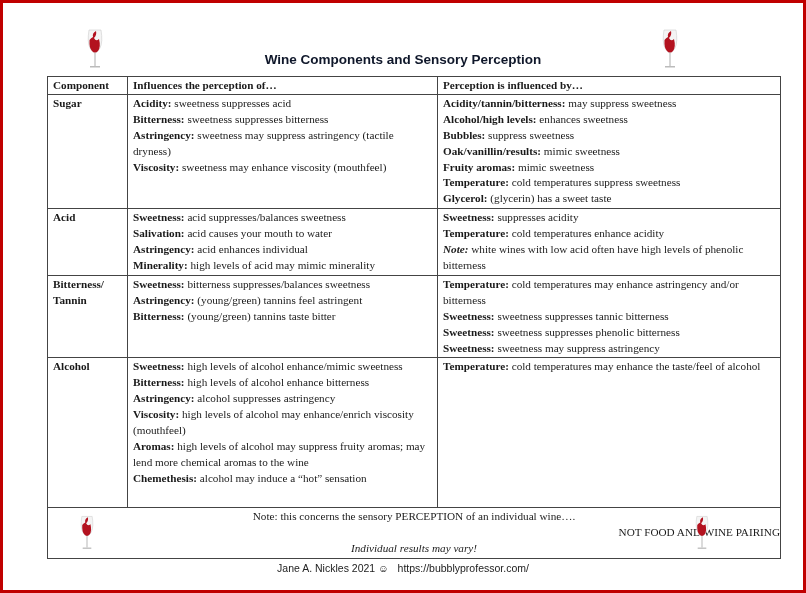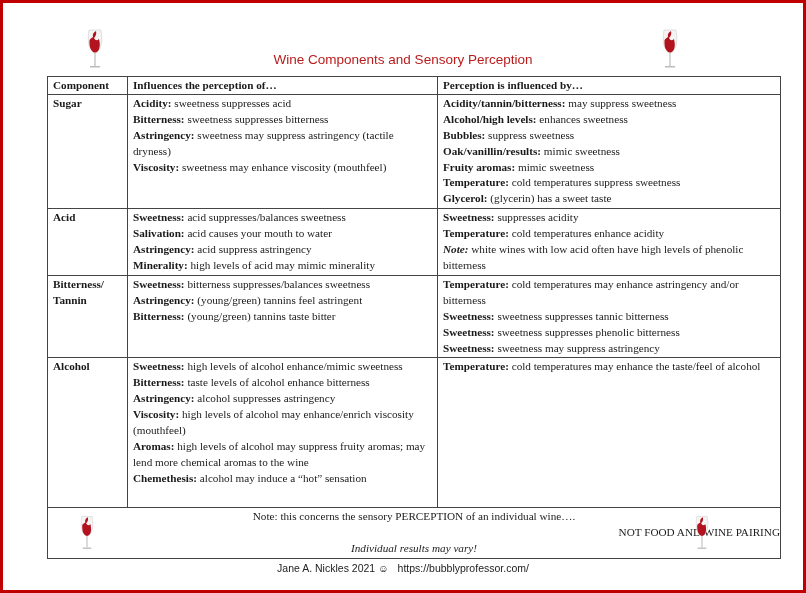--- a/index.html
+++ b/index.html
@@ -6,21 +6,21 @@
   body {
     width: 806px; height: 593px; background: #ffffff; position: relative; overflow: hidden;
     font-family: "Liberation Sans", sans-serif; color: #1a1a1a;
   }
   .frame {
     position: absolute; left: 0; top: 0; width: 806px; height: 593px; box-sizing: border-box;
     border: 3px solid #c00000;
   }
   .title {
     position: absolute; left: 0; width: 806px; top: 52px; text-align: center;
-    font-weight: normal; font-size: 13.5px; color: #b91c1c;
+    font-weight: bold; font-size: 13.5px; color: #0f172a;
   }
   .glass { position: absolute; width: 20px; height: 44px; }
   .glass svg { width: 100%; height: 100%; display: block; }
   table.main {
     position: absolute; left: 47px; top: 76px; width: 734px;
     border-collapse: collapse; font-size: 11.2px; line-height: 15.9px; font-family: Liberation Serif, serif;
   }
   table.main td, table.main th {
     border: 1.5px solid #444; vertical-align: top; padding: 1px 4px 1px 5px; text-align: left;
   }
@@ -88,21 +88,21 @@
           <span class="line"><span class="key">Fruity aromas:</span><span> mimic sweetness</span></span>
           <span class="line"><span class="key">Temperature:</span><span> cold temperatures suppress sweetness</span></span>
           <span class="line"><span class="key">Glycerol:</span><span> (glycerin) has a sweet taste</span></span>
         </td>
       </tr>
       <tr style="height: 66px;">
         <td class="c1 comp">Acid</td>
         <td class="c2">
           <span class="line"><span class="key">Sweetness:</span><span> acid suppresses/balances sweetness</span></span>
           <span class="line"><span class="key">Salivation:</span><span> acid causes your mouth to water</span></span>
-          <span class="line"><span class="key">Astringency:</span><span> acid suppress astringency</span></span>
+          <span class="line"><span class="key">Astringency:</span><span> acid enhances individual</span></span>
           <span class="line"><span class="key">Minerality:</span><span> high levels of acid may mimic minerality</span></span>
         </td>
         <td>
           <span class="line"><span class="key">Sweetness:</span><span> suppresses acidity</span></span>
           <span class="line"><span class="key">Temperature:</span><span> cold temperatures enhance acidity</span></span>
           <span class="line"><span class="key it">Note:</span><span> white wines with low acid often have high levels of phenolic bitterness</span></span>
         </td>
       </tr>
       <tr style="height: 81px;">
         <td class="c1 comp">Bitterness/ Tannin</td>
@@ -115,21 +115,21 @@
           <span class="line"><span class="key">Temperature:</span><span> cold temperatures may enhance astringency and/or bitterness</span></span>
           <span class="line"><span class="key">Sweetness:</span><span> sweetness suppresses tannic bitterness</span></span>
           <span class="line"><span class="key">Sweetness:</span><span> sweetness suppresses phenolic bitterness</span></span>
           <span class="line"><span class="key">Sweetness:</span><span> sweetness may suppress astringency</span></span>
         </td>
       </tr>
       <tr style="height: 150px;">
         <td class="c1 comp">Alcohol</td>
         <td class="c2">
           <span class="line"><span class="key">Sweetness:</span><span> high levels of alcohol enhance/mimic sweetness</span></span>
-          <span class="line"><span class="key">Bitterness:</span><span> taste levels of alcohol enhance bitterness</span></span>
+          <span class="line"><span class="key">Bitterness:</span><span> high levels of alcohol enhance bitterness</span></span>
           <span class="line"><span class="key">Astringency:</span><span> alcohol suppresses astringency</span></span>
           <span class="line"><span class="key">Viscosity:</span><span> high levels of alcohol may enhance/enrich viscosity (mouthfeel)</span></span>
           <span class="line"><span class="key">Aromas:</span><span> high levels of alcohol may suppress fruity aromas; may lend more chemical aromas to the wine</span></span>
           <span class="line"><span class="key">Chemethesis:</span><span> alcohol may induce a “hot” sensation</span></span>
         </td>
         <td>
           <span class="line"><span class="key">Temperature:</span><span> cold temperatures may enhance the taste/feel of alcohol</span></span>
         </td>
       </tr>
     </tbody>

